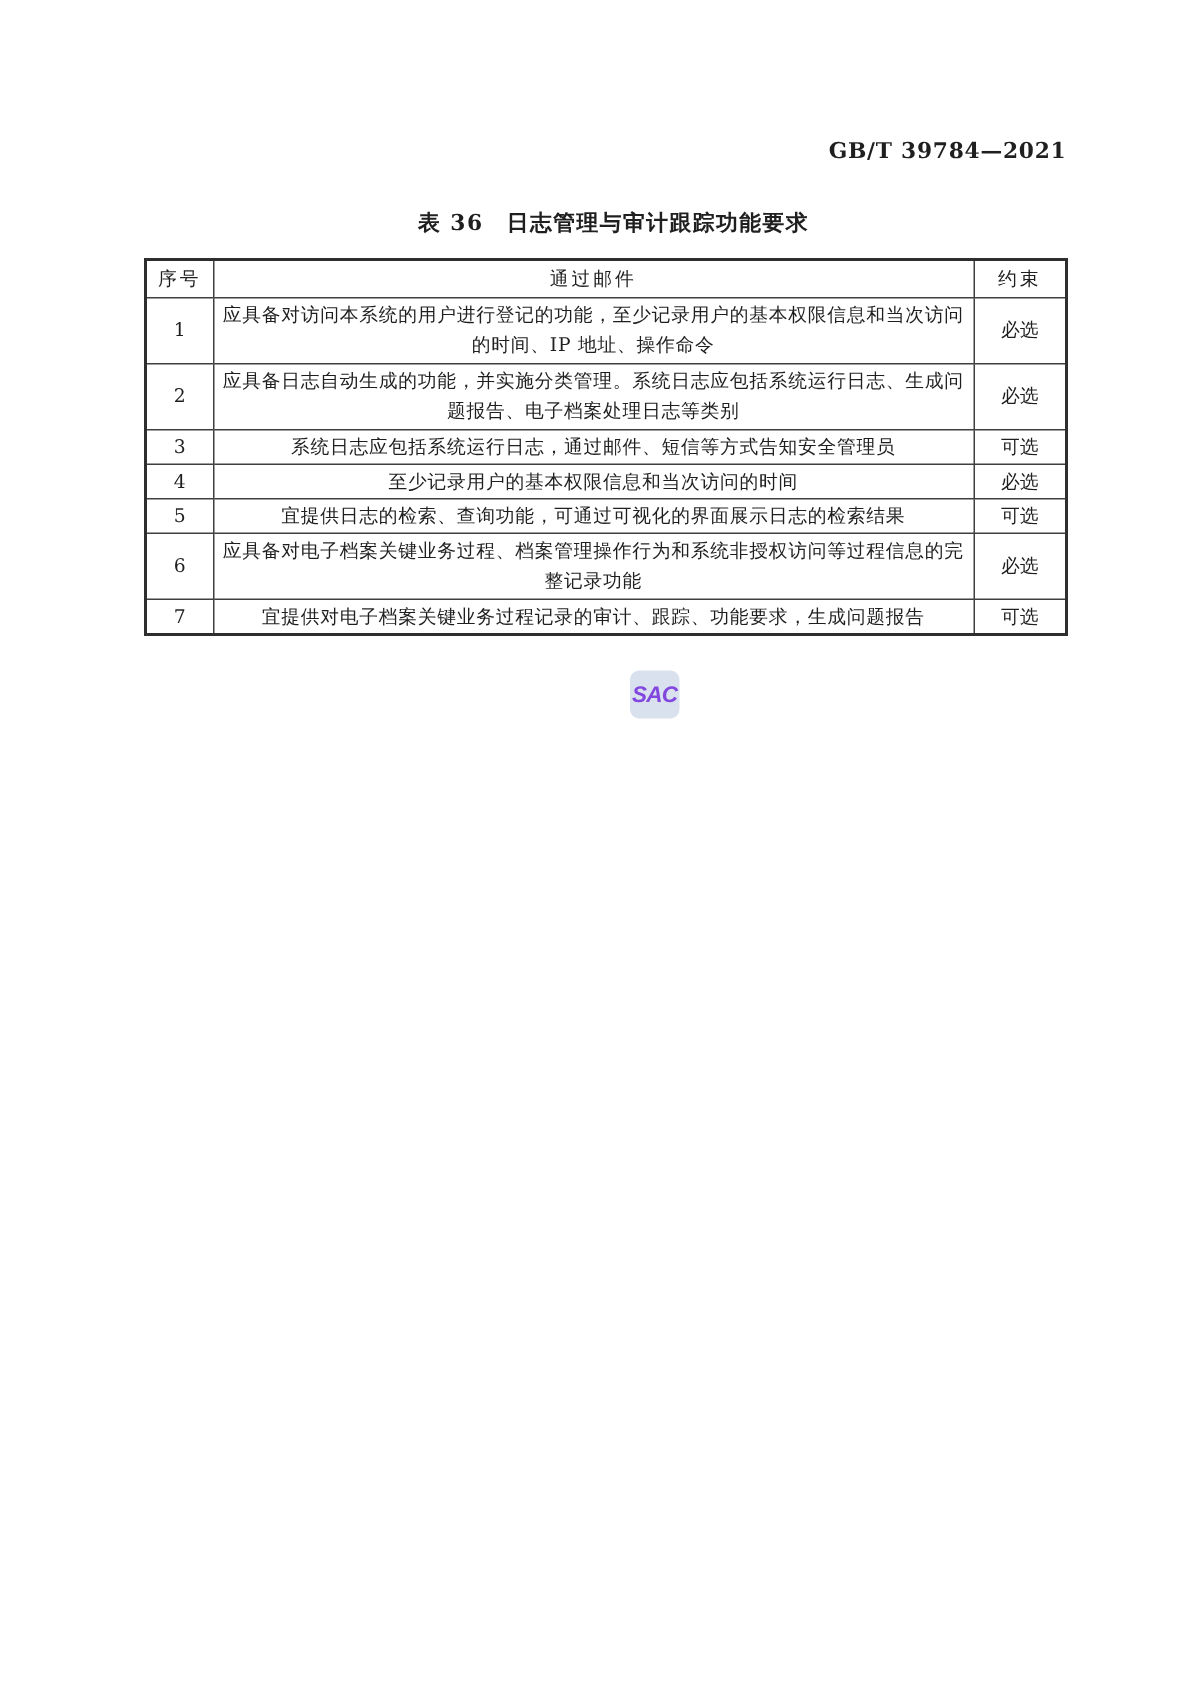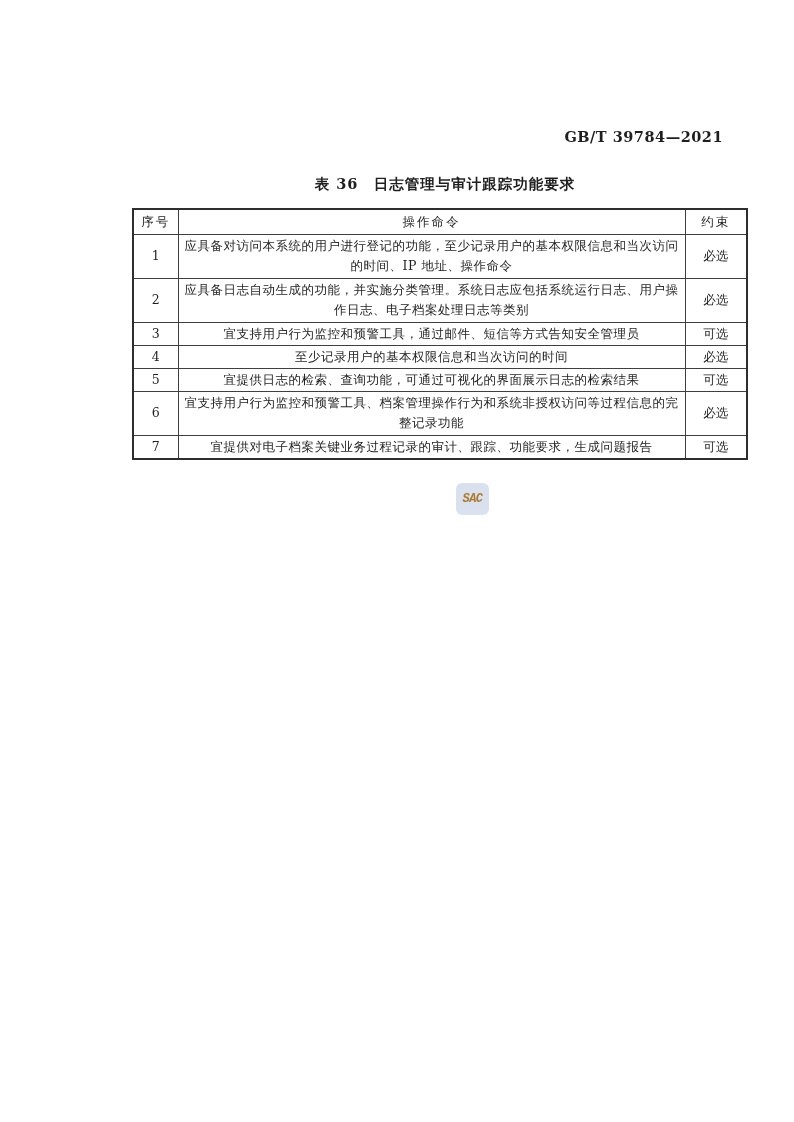--- a/index.html
+++ b/index.html
@@ -1,15 +1,15 @@
 <!DOCTYPE html>
 <html><head>
 <meta charset="utf-8">
 <style>
-  * { margin: 12px; padding: 0; box-sizing: border-box; }
+  * { margin: 0; padding: 0; box-sizing: border-box; }
   html, body { background: #ffffff; }
   body {
     width: 794px;
     height: 1122px;
     position: relative;
     font-family: "DejaVu Serif", "Liberation Serif", serif;
     color: #1f1f1f;
     overflow: hidden;
   }
   .doc-ref {
@@ -66,77 +66,77 @@
     left: 420px;
     top: 447px;
     width: 33px;
     height: 32px;
     border-radius: 6px;
     background: #d3dcec;
     opacity: 0.85;
     display: flex;
     align-items: center;
     justify-content: center;
-    color: #a16207;
-    font-family: Liberation Mono, monospace;
+    color: #6d28d9;
+    font-family: Liberation Sans, sans-serif;
     font-style: italic;
     font-weight: bold;
-    font-size: 12px;
+    font-size: 15px;
     letter-spacing: -0.5px;
   }
 </style>
 </head>
 <body>
 
 <div class="doc-ref">GB/T 39784—2021</div>
 
 <div class="table-title">表 36　日志管理与审计跟踪功能要求</div>
 
 <table class="req-table">
   <colgroup>
     <col class="c-no">
       <col class="c-req">
       <col class="c-cons">
   </colgroup>
   <thead>
     <tr>
       <th>序号</th>
-      <th>操作命令</th>
+      <th>通过邮件</th>
       <th>约束</th>
     </tr>
   </thead>
   <tbody>
     <tr class="tall">
       <td class="no">1</td>
       <td class="req">应具备对访问本系统的用户进行登记的功能，至少记录用户的基本权限信息和当次访问的时间、IP 地址、操作命令</td>
       <td class="cons">必选</td>
     </tr>
     <tr class="tall">
       <td class="no">2</td>
-      <td class="req">应具备日志自动生成的功能，并实施分类管理。系统日志应包括系统运行日志、用户操作日志、电子档案处理日志等类别</td>
+      <td class="req">应具备日志自动生成的功能，并实施分类管理。系统日志应包括系统运行日志、生成问题报告、电子档案处理日志等类别</td>
       <td class="cons">必选</td>
     </tr>
     <tr class="short">
       <td class="no">3</td>
-      <td class="req">宜支持用户行为监控和预警工具，通过邮件、短信等方式告知安全管理员</td>
+      <td class="req">系统日志应包括系统运行日志，通过邮件、短信等方式告知安全管理员</td>
       <td class="cons">可选</td>
     </tr>
     <tr class="short">
       <td class="no">4</td>
       <td class="req">至少记录用户的基本权限信息和当次访问的时间</td>
       <td class="cons">必选</td>
     </tr>
     <tr class="short">
       <td class="no">5</td>
       <td class="req">宜提供日志的检索、查询功能，可通过可视化的界面展示日志的检索结果</td>
       <td class="cons">可选</td>
     </tr>
     <tr class="tall">
       <td class="no">6</td>
-      <td class="req">宜支持用户行为监控和预警工具、档案管理操作行为和系统非授权访问等过程信息的完整记录功能</td>
+      <td class="req">应具备对电子档案关键业务过程、档案管理操作行为和系统非授权访问等过程信息的完整记录功能</td>
       <td class="cons">必选</td>
     </tr>
     <tr class="short">
       <td class="no">7</td>
       <td class="req">宜提供对电子档案关键业务过程记录的审计、跟踪、功能要求，生成问题报告</td>
       <td class="cons">可选</td>
     </tr>
   </tbody>
 </table>
 

